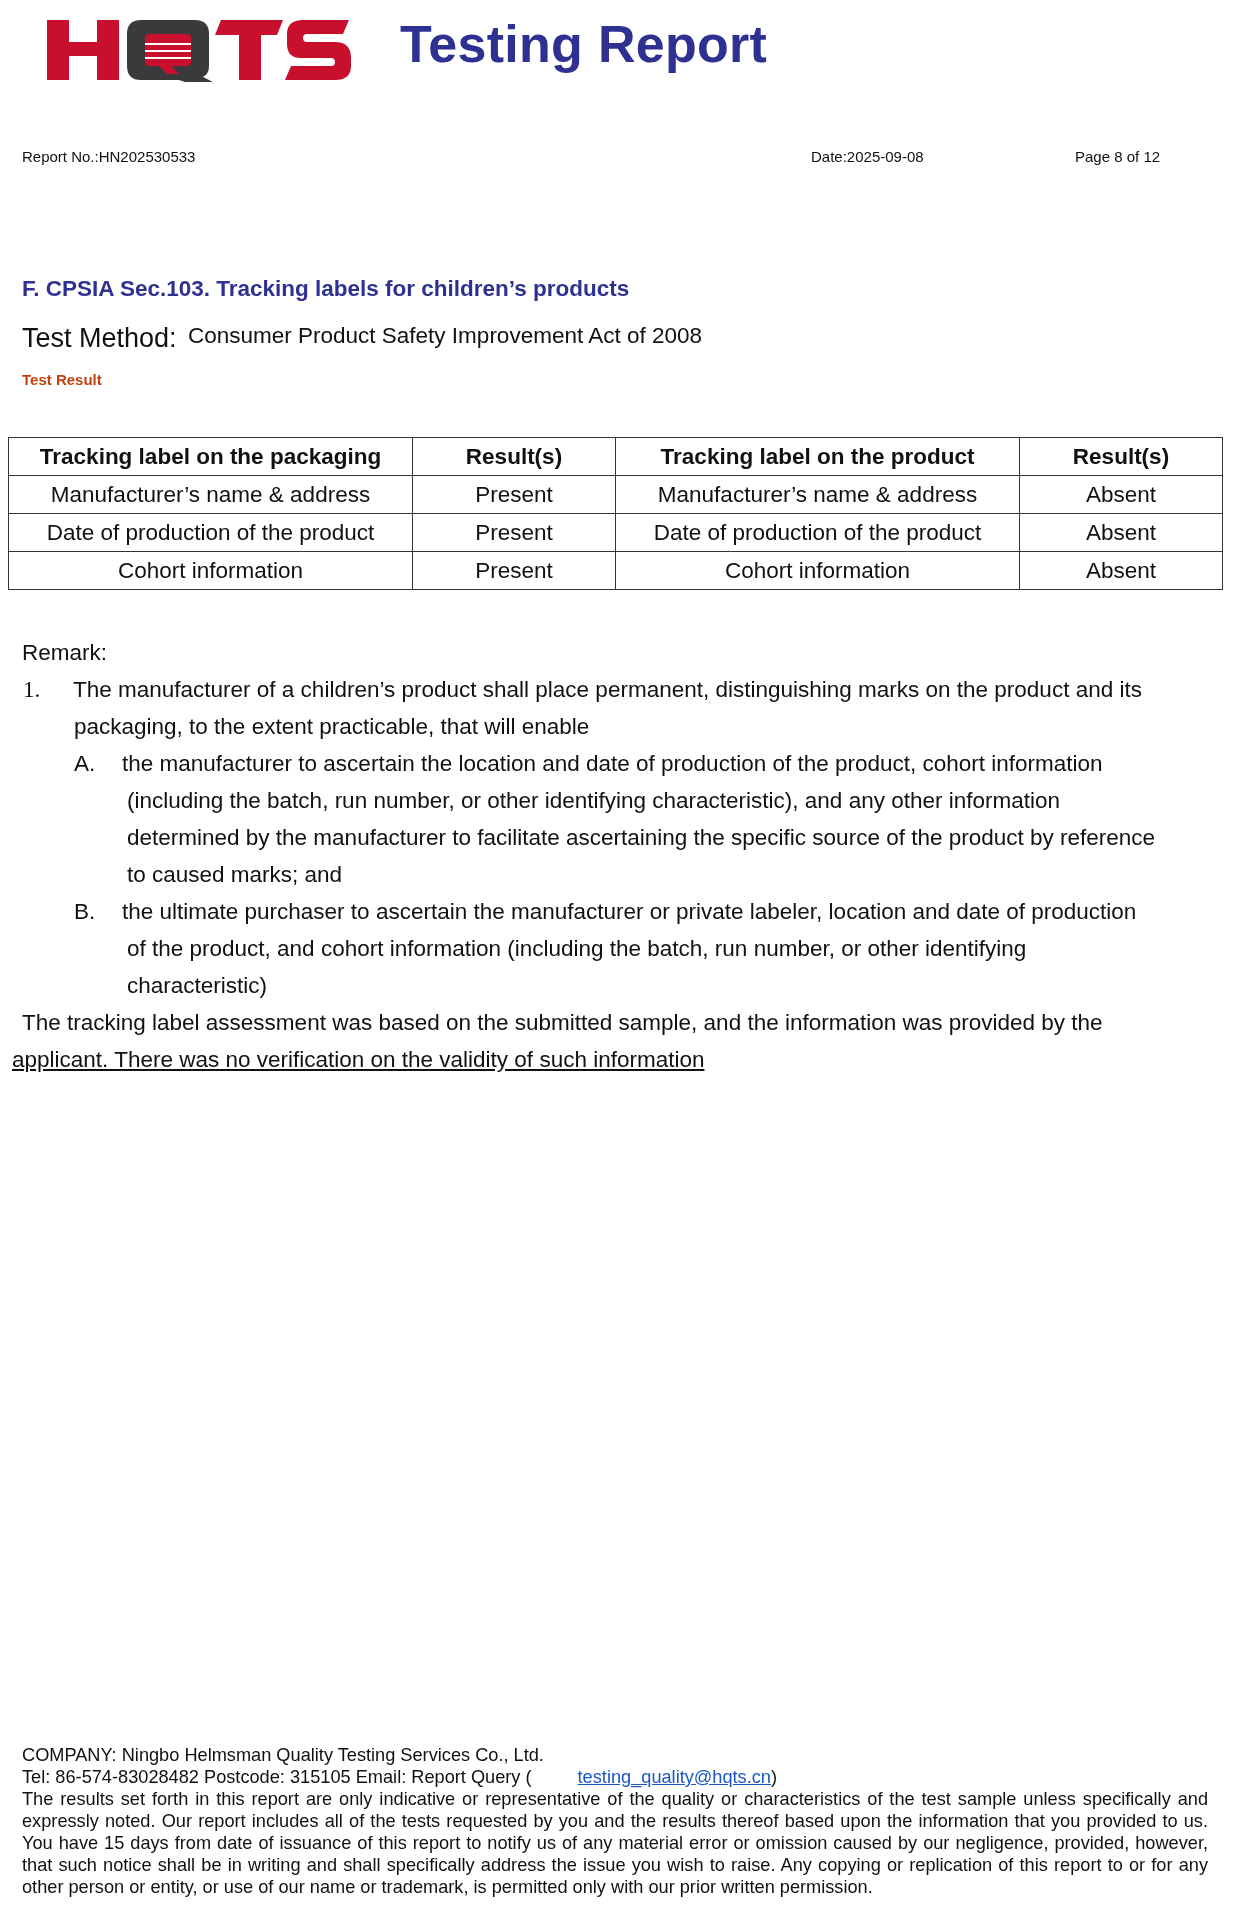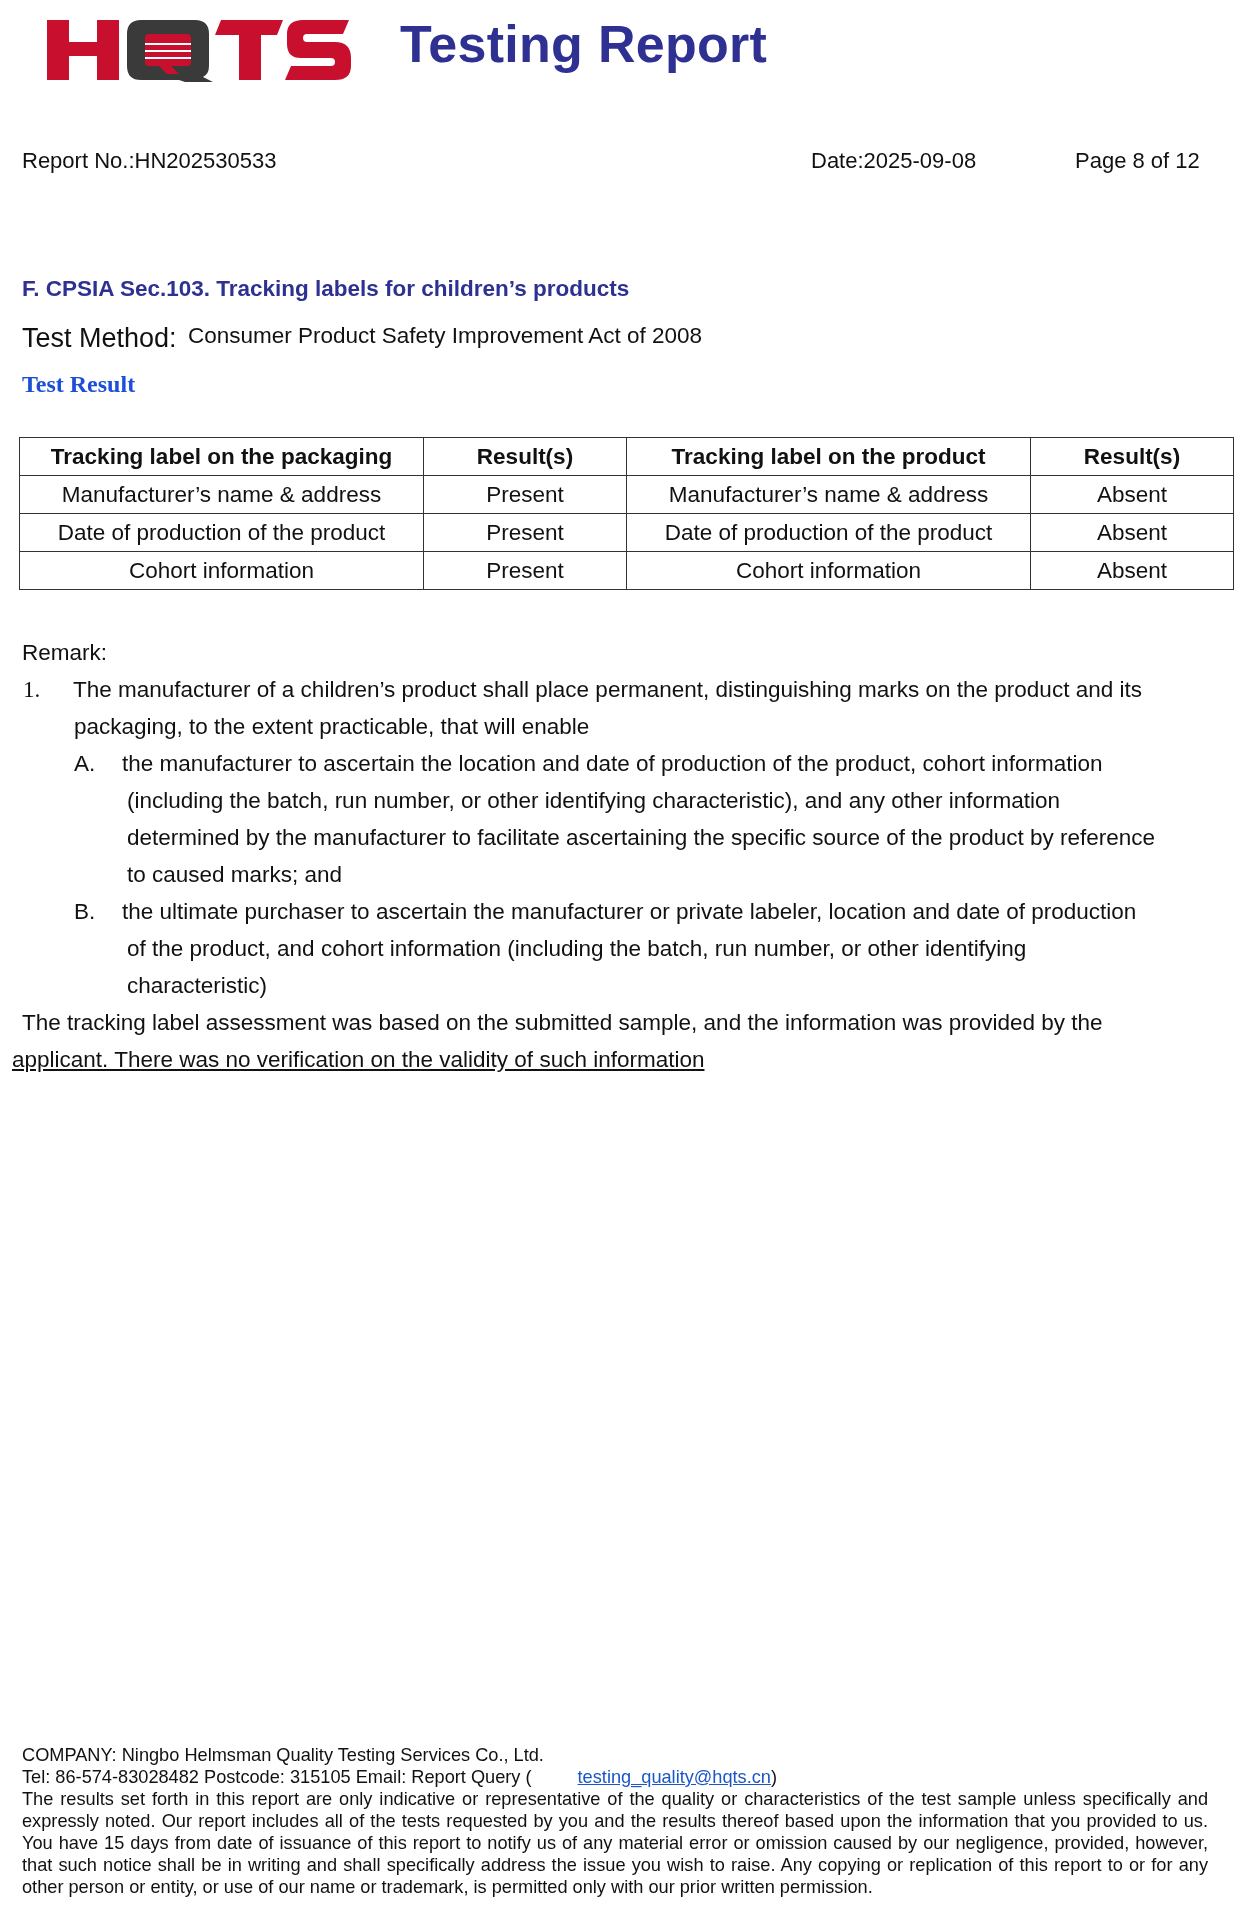--- a/index.html
+++ b/index.html
@@ -4,33 +4,33 @@
 <style>
   html, body { margin:0; padding:0; background:#ffffff; }
   body { width:1247px; height:1920px; position:relative; overflow:hidden;
          font-family:"Liberation Sans", sans-serif; color:#111; }
   .abs { position:absolute; white-space:nowrap; }
 
   
   .logo { position:absolute; left:45px; top:16px; width:306px; height:68px; }
   .doc-title { left:400px; top:14px; font-size:52px; font-weight:bold; color:#2e3192; letter-spacing:0.3px; }
 
-  .meta { top:148px; font-size:22px; color:#111; }
+  .meta { top:148px; font-size:15px; color:#111; }
   .meta.report-no { left:22px; }
   .meta.date { left:811px; }
   .meta.page { left:1075px; }
 
   .section-title { left:22px; top:276px; font-size:22.5px; font-weight:bold; color:#2e3192; }
   .method-label { left:22px; top:323px; font-size:27px; }
   .method-value { left:188px; top:323px; font-size:22.5px; }
-  .result-heading { left:22px; top:371px; font-size:24px; font-weight:bold; color:#1d4ed8;font-family:Liberation Serif, serif; }
+  .result-heading { left:22px; top:371px; font-size:15px; font-weight:bold; color:#c2410c; }
 
   
   table.results { position:absolute; left:8px; top:437px; width:1214px; border-collapse:collapse;
-                  font-size:22.5px; table-layout:fixed;margin-left:11px; }
+                  font-size:22.5px; table-layout:fixed; }
   table.results td, table.results th { border:1.5px solid #333; text-align:center; padding:0;
                   height:37px; line-height:37px; font-weight:normal; white-space:nowrap; overflow:hidden; }
   table.results th { font-weight:bold; }
   col.c1 { width:404px; } col.c2 { width:203px; } col.c3 { width:404px; } col.c4 { width:203px; }
 
   
   .remarks { position:absolute; left:0; top:634px; width:1247px; font-size:22.5px; }
   .rline { position:absolute; white-space:nowrap; height:37px; line-height:37px; }
   .num { font-family:"Liberation Serif", serif; font-size:23px; }
 

